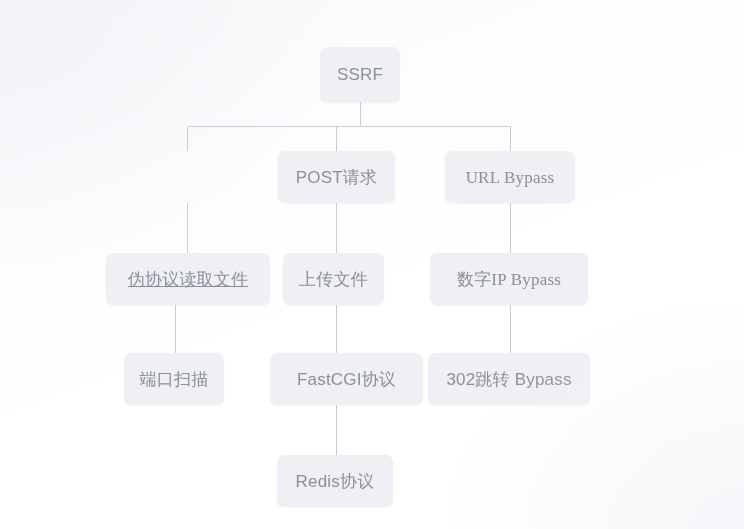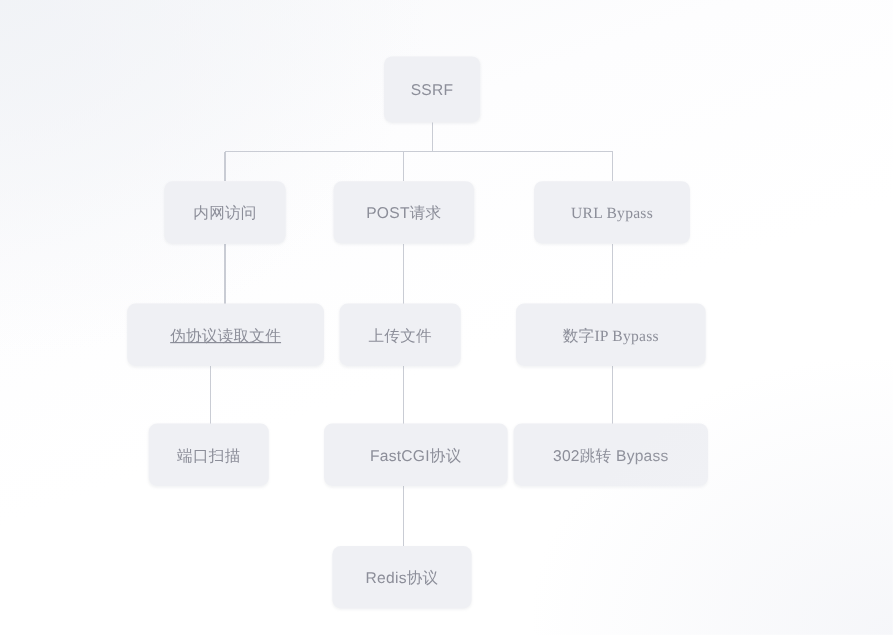--- a/index.html
+++ b/index.html
@@ -50,21 +50,21 @@
 
   .node {
     position: absolute;
     box-sizing: border-box;
     display: flex;
     align-items: center;
     justify-content: center;
     background: #eff0f4;
     border-radius: 7px;
     color: #8c8e99;
-    font-size: 13px;
+    font-size: 17px;
     font-weight: 400;
     letter-spacing: 0.2px;
     white-space: nowrap;
     box-shadow: 0 1px 2px rgba(140,145,160,0.10);
     cursor: default;
   }
 
   .node-label {
     color: #8c8e99;
     line-height: 1;
@@ -104,23 +104,20 @@
         <stop offset="100%" stop-color="#c9ccd4" stop-opacity="0"></stop>
       </linearGradient>
     </defs>
     <path d="M510.5 405 L510.5 455" stroke="url(#stubFade)" stroke-width="1.1" fill="none"></path>
   </svg>
 
   <div class="node" style="left:320px; top:47px; width:80px; height:55px;">
     <span class="node-label">SSRF</span>
   </div>
 
-  <div class="node" style="left:137px; top:151px; width:101px; height:52px;">
-    <span class="node-label">内网访问</span>
-  </div>
 
   <div class="node" style="left:278px; top:151px; width:117px; height:52px;">
     <span class="node-label">POST请求</span>
   </div>
 
   <div class="node" style="left:445px; top:151px; width:130px; height:52px;font-family:Liberation Serif, serif;">
     <span class="node-label">URL Bypass</span>
   </div>
 
   <div class="node" style="left:106px; top:253px; width:164px; height:52px;text-decoration:underline;">

